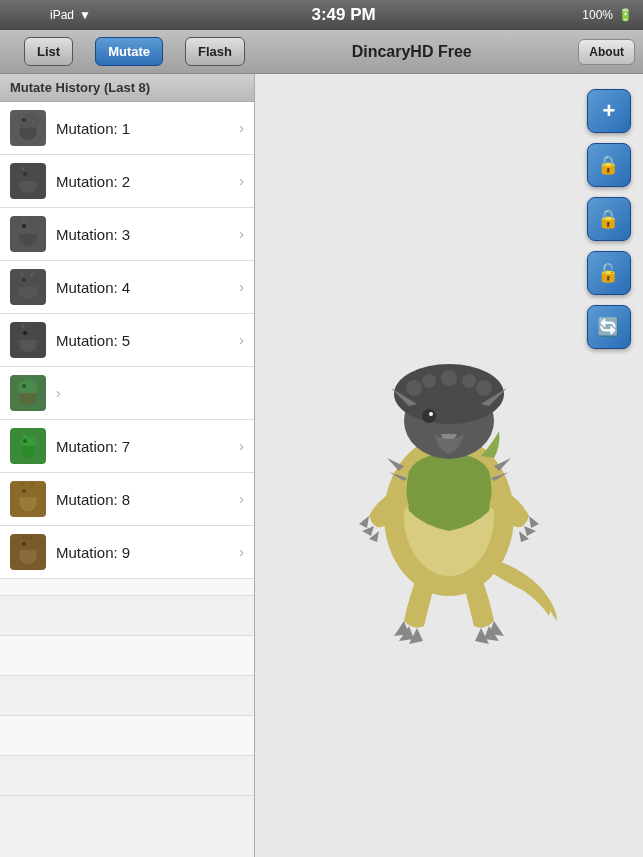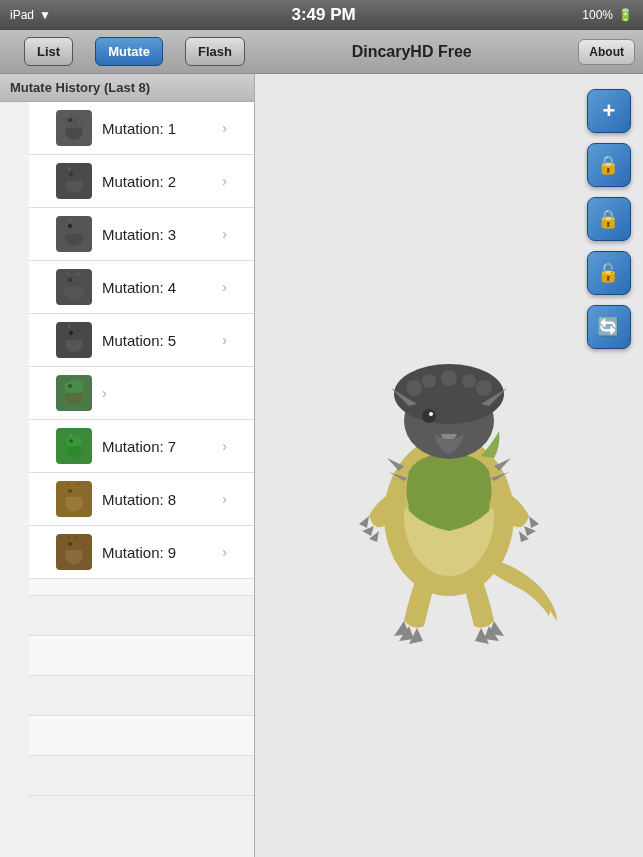--- a/index.html
+++ b/index.html
@@ -15,21 +15,21 @@
     .status-bar {
       display: flex;
       justify-content: space-between;
       align-items: center;
       height: 30px;
       background: linear-gradient(to bottom, #6e6e6e, #4a4a4a);
       padding: 0 10px;
       color: white;
       font-size: 12px;
     }
-    .status-left { display: flex; align-items: center; gap: 5px; }
+    .status-left { display: flex; align-items: center; gap: 5px; margin-left: 40px; }
     .status-center { font-size: 17px; font-weight: 600; margin-left: 14px; }
     .status-right { display: flex; align-items: center; gap: 5px; font-size: 12px; }
 
     
     .toolbar {
       display: flex;
       align-items: center;
       height: 44px;
       background: linear-gradient(to bottom, #c0c0c0, #a0a0a0);
       border-bottom: 1px solid #888;
@@ -88,25 +88,24 @@
       background: linear-gradient(to bottom, #d0d0d0, #b8b8b8);
       border-bottom: 1px solid #aaa;
       padding: 6px 10px;
       font-size: 13px;
       font-weight: 600;
       color: #333;
     }
     .mutation-item {
       display: flex;
       align-items: center;
-      padding: 8px 27px;
+      padding: 8px 10px;
       border-bottom: 1px solid #ddd;
       cursor: pointer;
       background: white;
-      margin-left: 29px;
     }
     .mutation-thumb {
       width: 36px;
       height: 36px;
       border-radius: 4px;
       margin-right: 10px;
       flex-shrink: 0;
       position: relative;
       overflow: hidden;
     }

